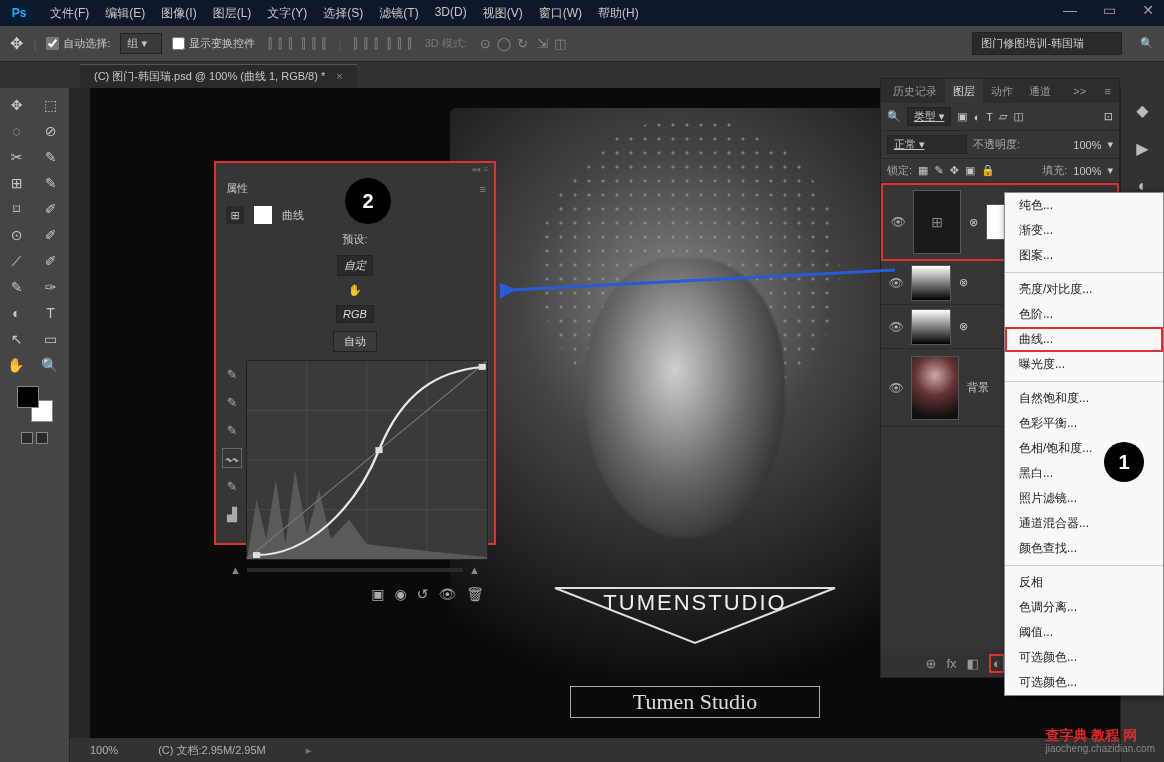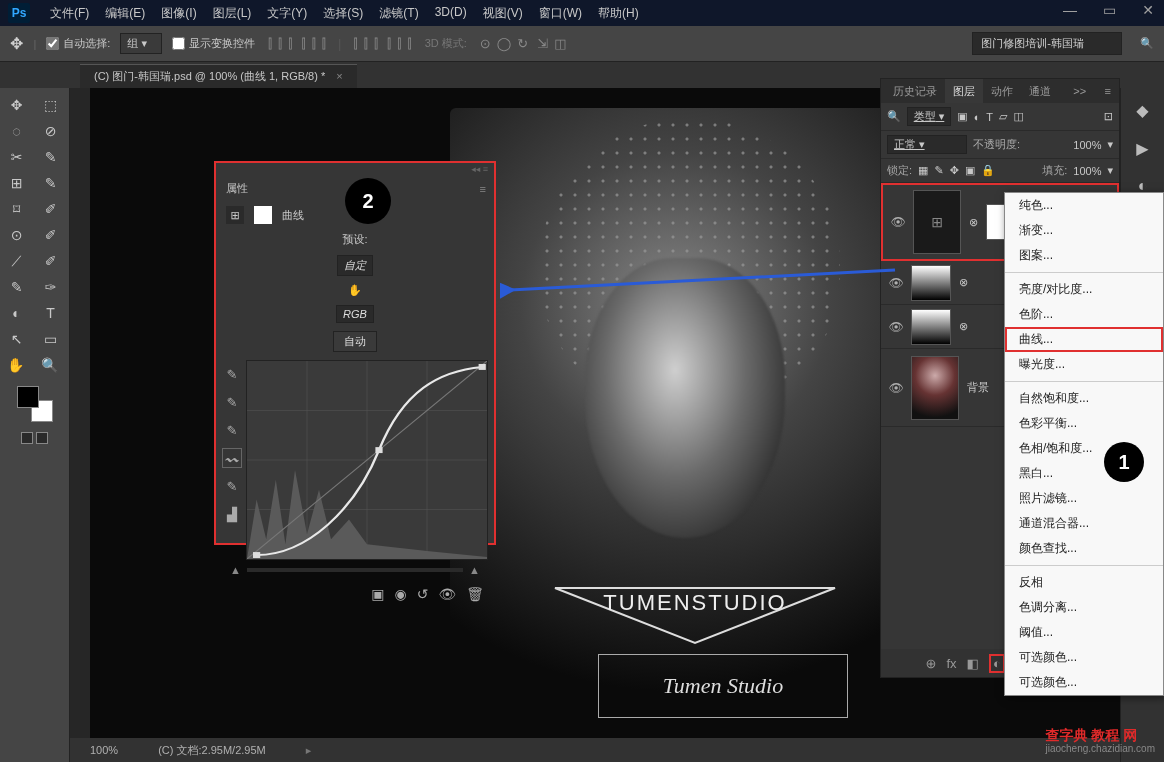--- a/index.html
+++ b/index.html
@@ -29,21 +29,21 @@
 .swatch-fg { position: absolute; left: 0; top: 0; width: 22px; height: 22px; background: #000; border: 1px solid #888; }
 .mini-swatches { margin-top: 10px; display: flex; gap: 3px; }
 .mini-swatches div { width: 12px; height: 12px; border: 1px solid #888; }
 .canvas-wrap { flex: 1; position: relative; background: #262626; overflow: hidden; }
 .canvas-img { position: absolute; left: 20px; top: 0; right: 0; bottom: 24px; background: #0a0a0a; }
 .portrait { position: absolute; left: 360px; top: 20px; width: 450px; height: 660px; background: radial-gradient(circle at 50% 30%, #888 0%, #444 30%, #0a0a0a 75%); border-radius: 6px; }
 .face-shade { position: absolute; left: 135px; top: 150px; width: 200px; height: 280px; background: radial-gradient(ellipse at 45% 40%, #cfcfcf 0%, #6a6a6a 45%, #222 85%); border-radius: 48% 48% 55% 55%; filter: blur(1px); }
 .net { position: absolute; left: 90px; top: 10px; width: 300px; height: 290px; border-radius: 50% 50% 45% 45%; background-image: radial-gradient(circle, #999 1px, transparent 2px); background-size: 14px 14px; opacity: 0.7; }
 .logo-tri { position: absolute; left: 95px; bottom: 120px; width: 300px; height: 70px; color: #eee; font-family: Impact, sans-serif; font-size: 24px; letter-spacing: 2px; text-align: center; }
 .logo-tri svg { width: 100%; height: 100%; }
-.logo-sub { position: absolute; left: 120px; bottom: 50px; width: 250px; height: 64px; border: 1px solid #aaa; display: flex; align-items: center; justify-content: center; color: #ddd; font-style: italic; font-size: 22px; font-family: Georgia, serif; margin-left: 28px; }
+.logo-sub { position: absolute; left: 120px; bottom: 50px; width: 250px; height: 32px; border: 1px solid #aaa; display: flex; align-items: center; justify-content: center; color: #ddd; font-size: 22px; font-family: Georgia, serif; }
 .statusbar { position: absolute; bottom: 0; left: 0; right: 0; height: 24px; background: #323232; display: flex; align-items: center; color: #b0b0b0; font-size: 11px; padding: 0 20px; gap: 40px; }
 .right-col { width: 44px; background: #323232; border-left: 1px solid #222; display: flex; flex-direction: column; align-items: center; padding-top: 10px; gap: 14px; }
 .right-col .ri { width: 24px; height: 24px; display: flex; align-items: center; justify-content: center; color: #bbb; font-size: 16px; cursor: pointer; }
 .layers-panel { position: absolute; right: 44px; top: 78px; width: 240px; bottom: 84px; background: #363636; border: 1px solid #222; color: #c8c8c8; font-size: 11px; display: flex; flex-direction: column; }
 .panel-tabs { display: flex; background: #2d2d2d; height: 24px; align-items: center; padding: 0 4px; }
 .ptab { padding: 0 8px; height: 24px; line-height: 24px; color: #999; cursor: pointer; }
 .ptab.active { background: #383838; color: #ddd; }
 .ptabs-more { margin-left: auto; color: #999; padding: 0 4px; }
 .panel-row { display: flex; align-items: center; padding: 4px 6px; gap: 6px; border-bottom: 1px solid #2a2a2a; }
 .panel-row .fbtn { background: #2a2a2a; border: 1px solid #222; color: #c8c8c8; padding: 1px 6px; font-size: 11px; text-decoration: underline; }

